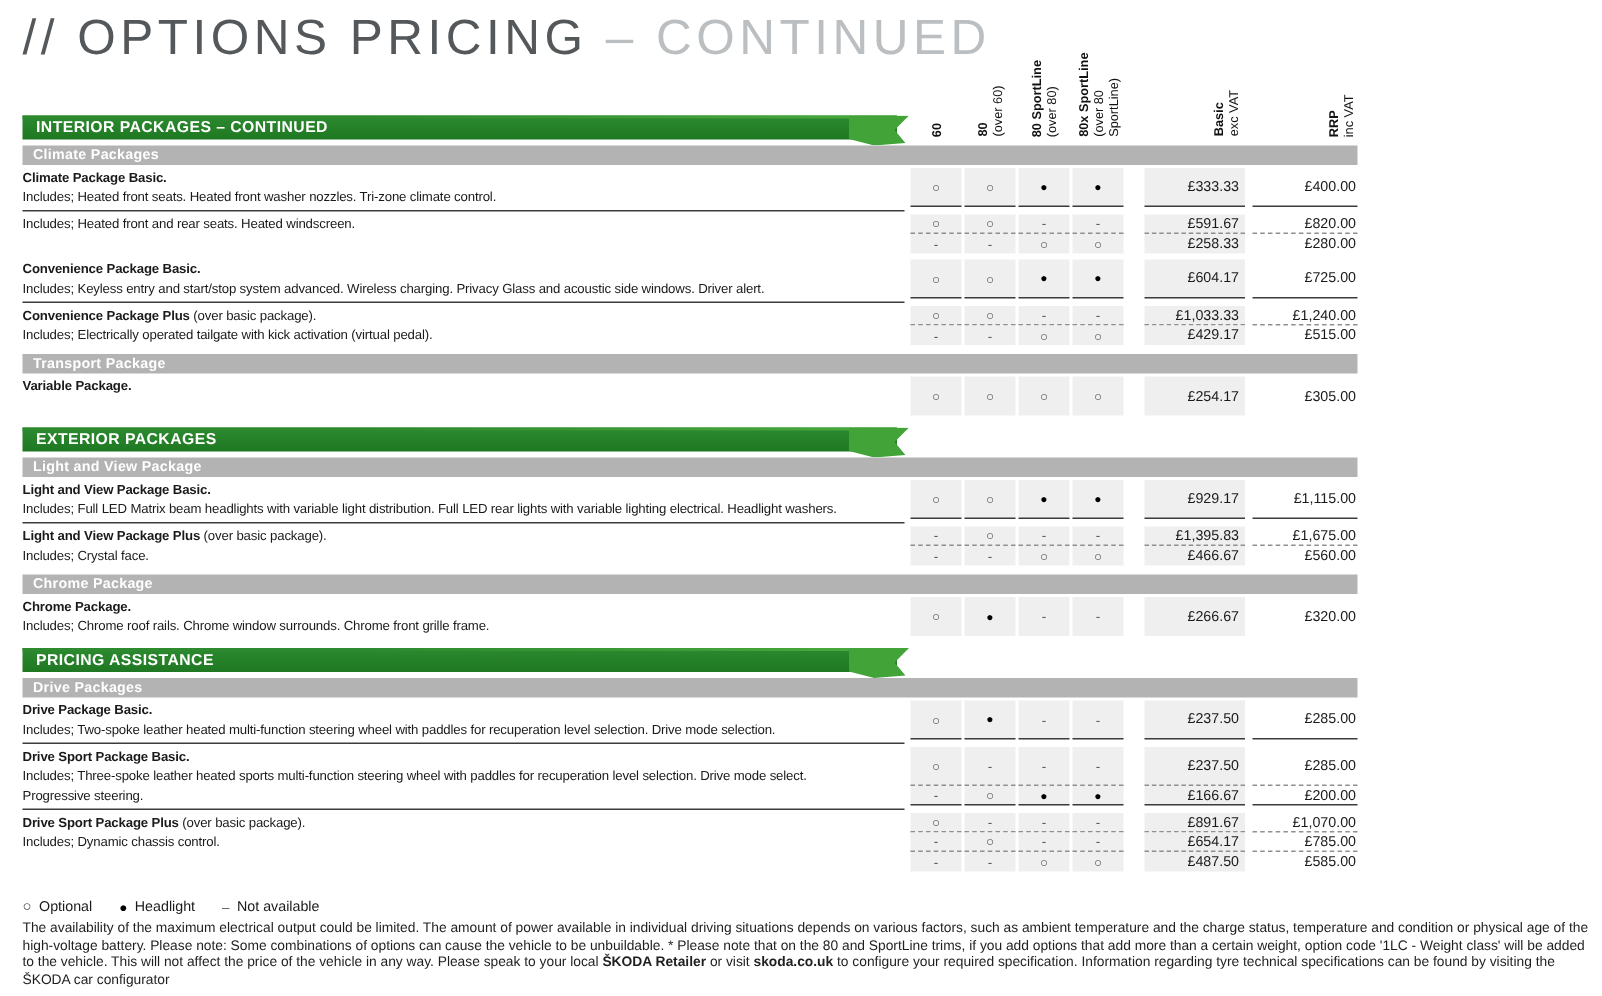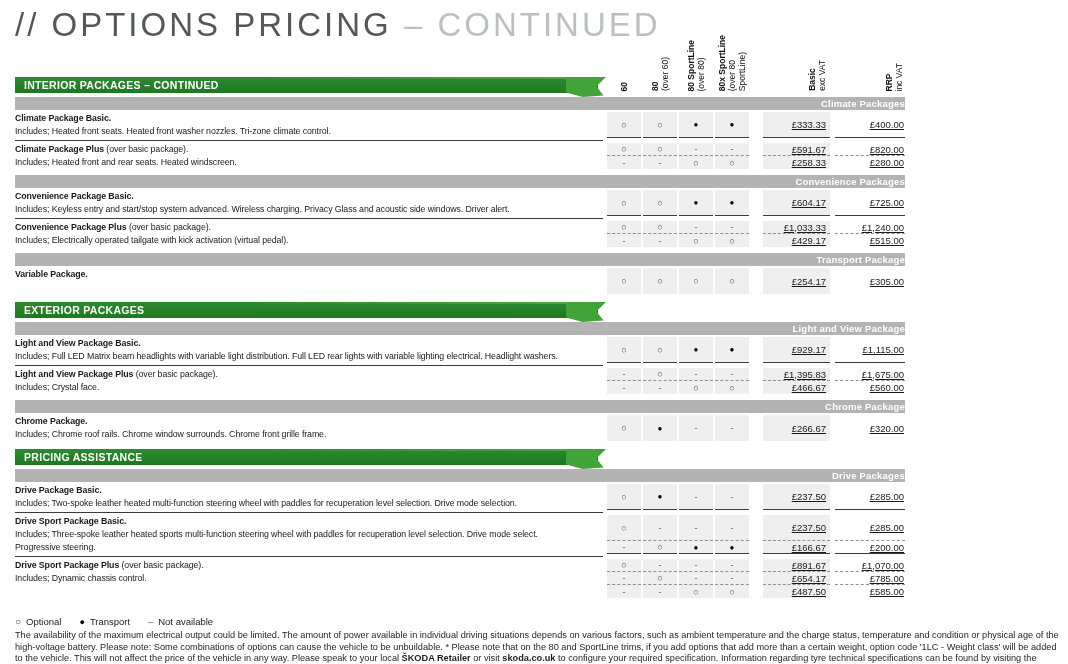--- a/index.html
+++ b/index.html
@@ -24,21 +24,21 @@
     background:linear-gradient(to right,#2d8a2f 40%,#49ab3e); }
   .gbar::after { content:""; position:absolute; right:-8px; top:0; width:40px; height:20px;
     background:#41a338; clip-path:polygon(0 0,100% 0,76% 48%,94% 92%,42% 100%,0 78%); }
   .gbar .gtxt { position:relative; z-index:2; display:block; color:#fff; font-weight:bold;
     font-size:10.5px; line-height:16px; padding-left:9px; letter-spacing:.3px; }
   .gbar.abs { position:absolute; left:0; bottom:0; }
   .gbar.flow { margin-top:6px; }
 
   
   .subheader { margin-top:4px; height:13px; background:#b3b3b3; color:#fff; font-weight:bold;
-    font-size:9.5px; line-height:13px; padding-left:7px; letter-spacing:.2px;text-align:right; }
+    font-size:9.5px; line-height:13px; padding-left:7px; letter-spacing:.2px; }
 
   
   .vlabel { position:absolute; bottom:2px; display:flex; align-items:flex-end; justify-content:center; z-index:3; }
   .vl0 { left:592px; width:34px; } .vl1 { left:628px; width:34px; }
   .vl2 { left:664px; width:34px; } .vl3 { left:700px; width:34px; }
   .vl4 { left:748px; width:67px; justify-content:flex-end; padding-right:3px; }
   .vl5 { left:820px; width:70px; justify-content:flex-end; padding-right:1px; }
   .vtext { writing-mode:vertical-rl; transform:rotate(180deg); font-size:8.5px; line-height:10px; color:#111; }
   .vmain { font-weight:bold; }
   .vsub { font-weight:normal; white-space:pre-line; }
@@ -52,21 +52,21 @@
 
   .vzone { flex:1; display:flex; flex-direction:column; padding:2px 0; }
   .vrow { display:flex; }
   .cell { display:flex; align-items:center; justify-content:center; height:100%; }
   .c34 { width:34px; background:#efefef; }
   .cb  { width:67px; background:#efefef; justify-content:flex-end; padding-right:4px; }
   .cr  { width:70px; justify-content:flex-end; padding-right:1px; }
   .sp4 { width:4px; } .sp2 { width:2px; } .sp14 { width:14px; } .sp5 { width:5px; }
   .bd { border-bottom:1px dashed #8f8f8f; }
   .bs { border-bottom:1px solid #3c3c3c; }
-  .price { font-size:9.5px; color:#1a1a1a;text-decoration:underline; }
+  .price { font-size:9.5px; color:#1a1a1a; }
   .gO   { font-size:9px;  color:#4a4a4a; }
   .gDot { font-size:8px;  color:#000; }
   .gNa  { font-size:9px;  color:#555; }
 
   
   .legend { display:flex; gap:18px; margin-top:16px; font-size:9.5px; align-items:center; }
   .legend .item { display:flex; gap:5px; align-items:center; }
   .legend .gO { font-size:10px; } .legend .gDot { font-size:9px; }
   .footnote { margin-top:3px; width:1046px; font-size:9.2px; line-height:11.6px; color:#1f1f1f; }
   .footnote .lnk { color:#1f1f1f; text-decoration:none; }
@@ -146,21 +146,20 @@
               </div>
               <div class="sp14"></div>
               <div class="cell cb bs price">£333.33</div>
               <div class="sp5"></div>
               <div class="cell cr bs price">£400.00</div>
             </div>
           </div>
         </div>
         <div class="group">
           <div class="pkg-text">
-            <div class="pkg-line"><span class="b ">Climate Package Plus</span><span> (over basic package).</span></div>
             <div class="pkg-line"><span>Includes; Heated front and rear seats. Heated windscreen.</span></div>
           </div>
           <div class="vzone">
             <div class="vrow" style="height: 13px;">
               <div class="sp4"></div>
               <div class="cell c34 bd">
                 <span class="gO">○</span>
               </div>
               <div class="sp2"></div>
               <div class="cell c34 bd">
@@ -196,21 +195,20 @@
               <div class="cell c34">
                 <span class="gO">○</span>
               </div>
               <div class="sp14"></div>
               <div class="cell cb price">£258.33</div>
               <div class="sp5"></div>
               <div class="cell cr price">£280.00</div>
             </div>
           </div>
         </div>
-        <div class="subheader">Convenience Packages</div>
         <div class="group">
           <div class="pkg-text sep">
             <div class="pkg-line"><span class="b ">Convenience Package Basic.</span></div>
             <div class="pkg-line"><span>Includes; Keyless entry and start/stop system advanced. Wireless charging. Privacy Glass and acoustic side windows. Driver alert.</span></div>
           </div>
           <div class="vzone">
             <div class="vrow" style="height: 26px;">
               <div class="sp4"></div>
               <div class="cell c34 bs">
                 <span class="gO">○</span>
@@ -597,21 +595,21 @@
       </div>
   </div>
 
   <div class="legend">
       <div class="item">
         <span class="gO">○</span>
         <span>Optional</span>
       </div>
       <div class="item">
         <span class="gDot">●</span>
-        <span>Transport</span>
+        <span>Headlight</span>
       </div>
       <div class="item">
         <span class="gNa">–</span>
         <span>Not available</span>
       </div>
     </div>
   <p class="footnote"><span>The availability of the maximum electrical output could be limited. The amount of power available in individual driving situations depends on various factors, such as ambient temperature and the charge status, temperature and condition or physical age of the high-voltage battery. Please note: Some combinations of options can cause the vehicle to be unbuildable. * Please note that on the 80 and SportLine trims, if you add options that add more than a certain weight, option code '1LC - Weight class' will be added to the vehicle. This will not affect the price of the vehicle in any way. Please speak to your local </span><span class="b">ŠKODA Retailer</span><span> or visit </span><a class="lnk b" href="#">skoda.co.uk</a><span> to configure your required specification. Information regarding tyre technical specifications can be found by visiting the ŠKODA car configurator </span></p>
 </div>
 
 </body></html>

